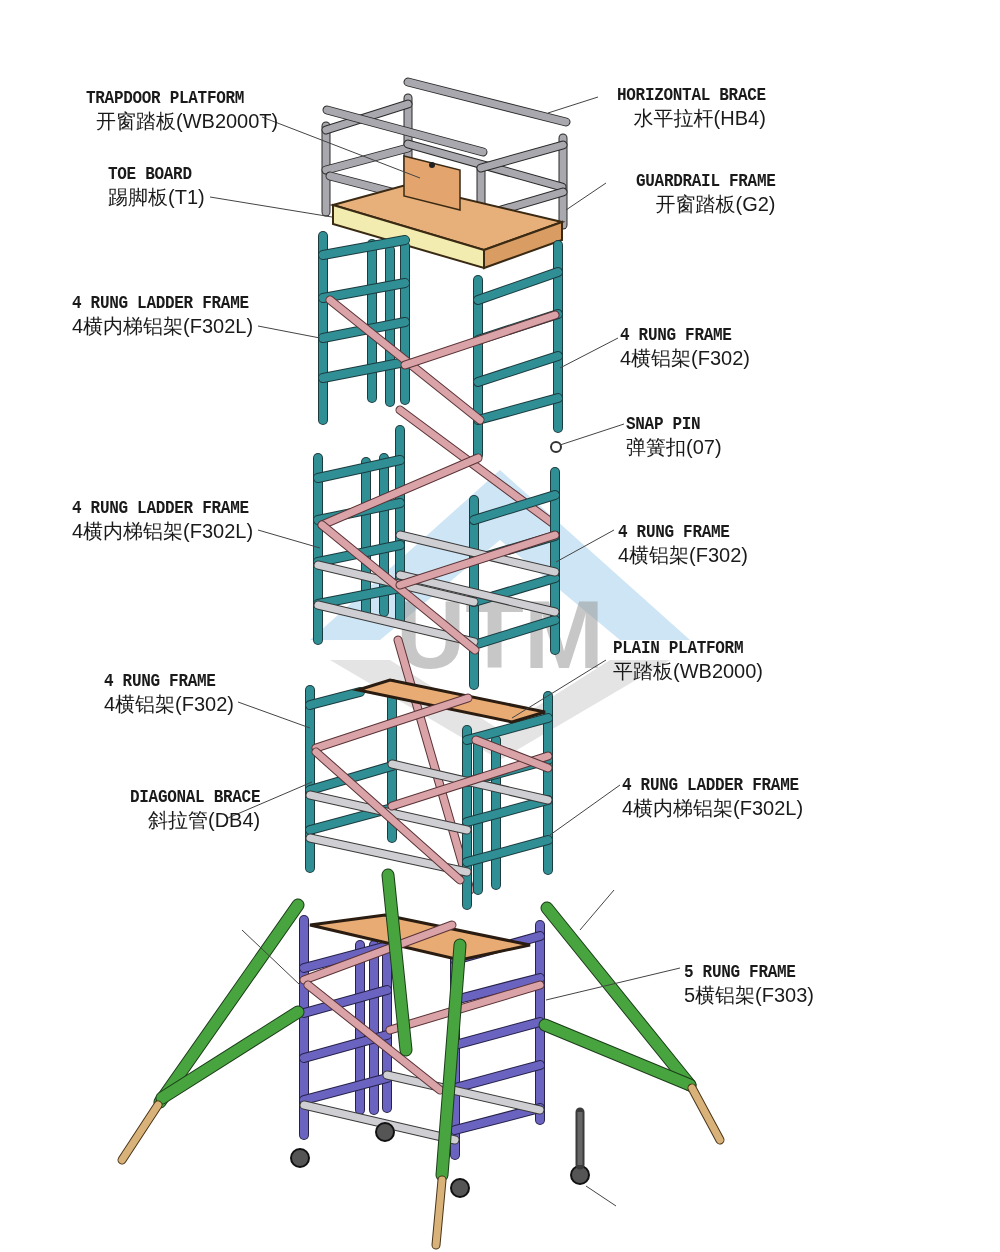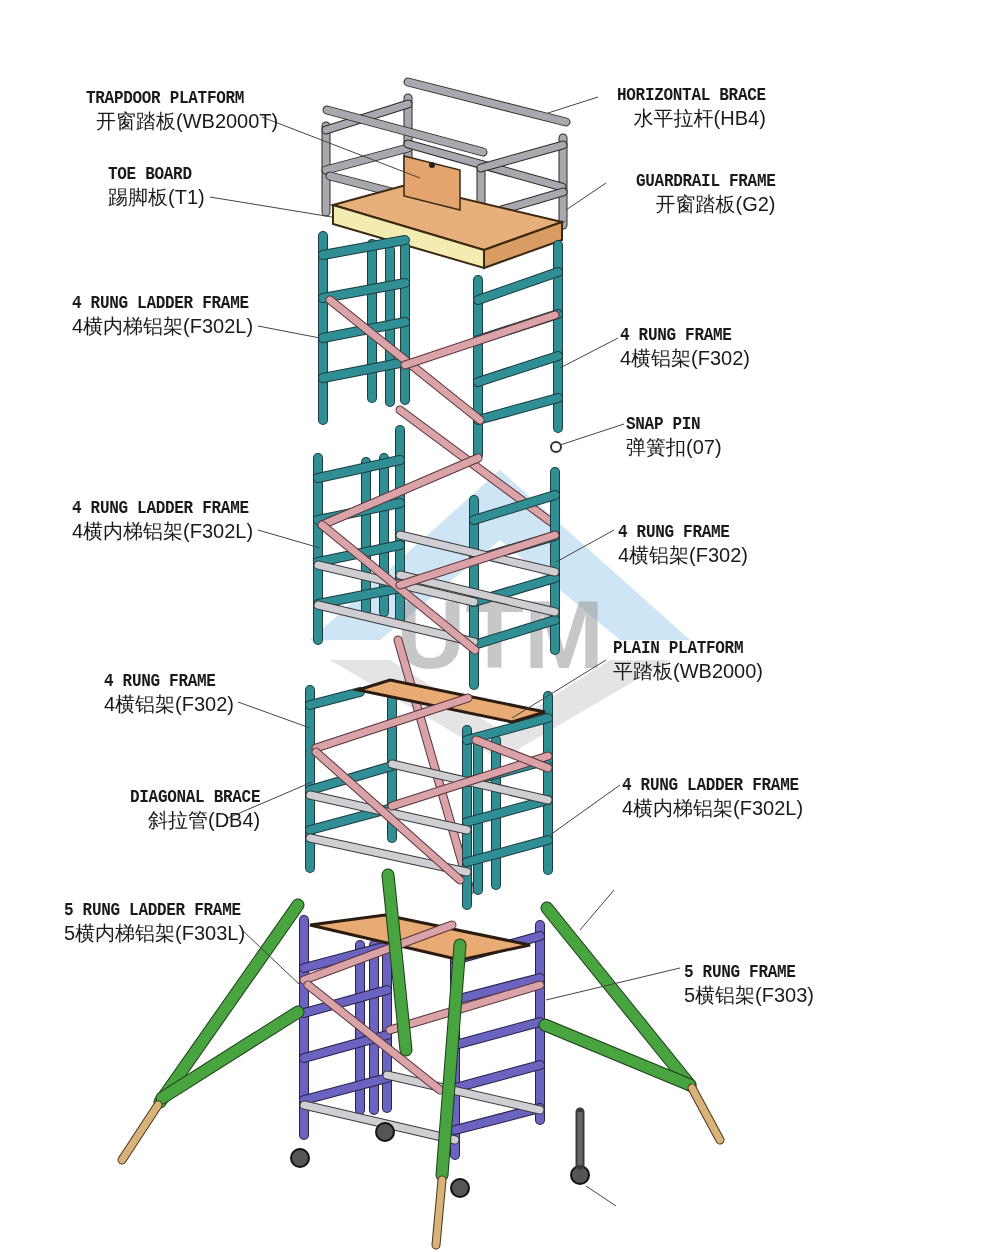--- a/index.html
+++ b/index.html
@@ -370,21 +370,17 @@
     <span class="zh">4横铝架(F302)</span>
   </div>
   <div class="label" style="left:82px;top:787px;margin-left:48px;">
     <span class="en">DIAGONAL BRACE</span>
     <span class="zh">斜拉管(DB4)</span>
   </div>
   <div class="label" style="left:622px;top:775px;">
     <span class="en">4 RUNG LADDER FRAME</span>
     <span class="zh">4横内梯铝架(F302L)</span>
   </div>
-  <div class="label" style="left:64px;top:900px;">
-    <span class="en">5 RUNG LADDER FRAME</span>
-    <span class="zh">5横内梯铝架(F303L)</span>
-  </div>
   <div class="label" style="left:684px;top:962px;">
     <span class="en">5 RUNG FRAME</span>
     <span class="zh">5横铝架(F303)</span>
   </div>
 </div>
 
 </body></html>

